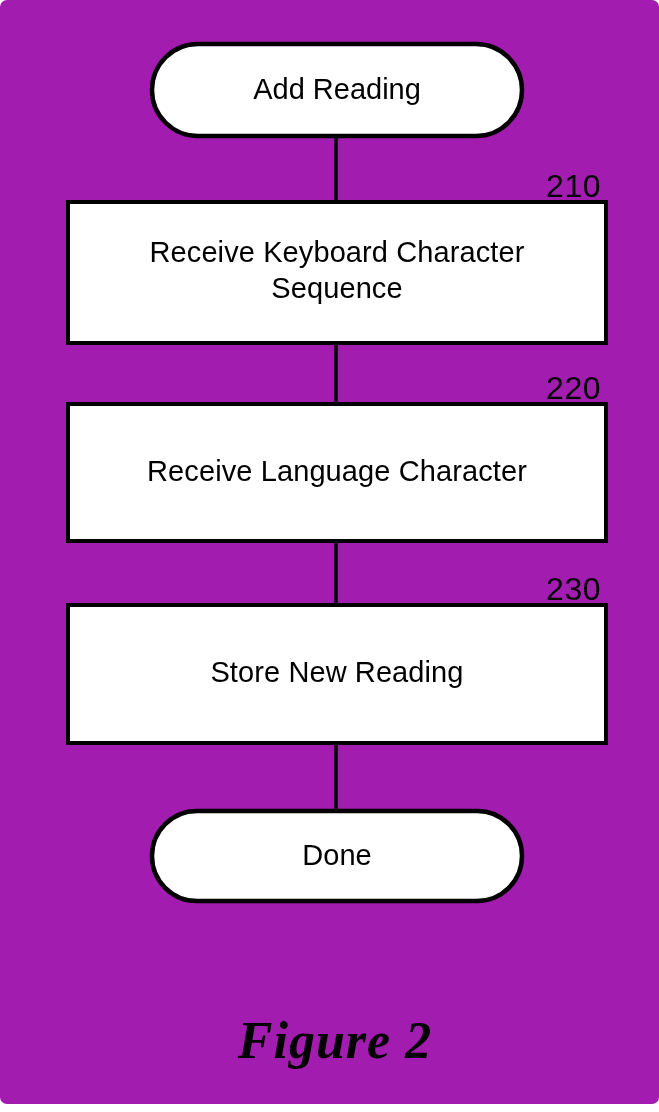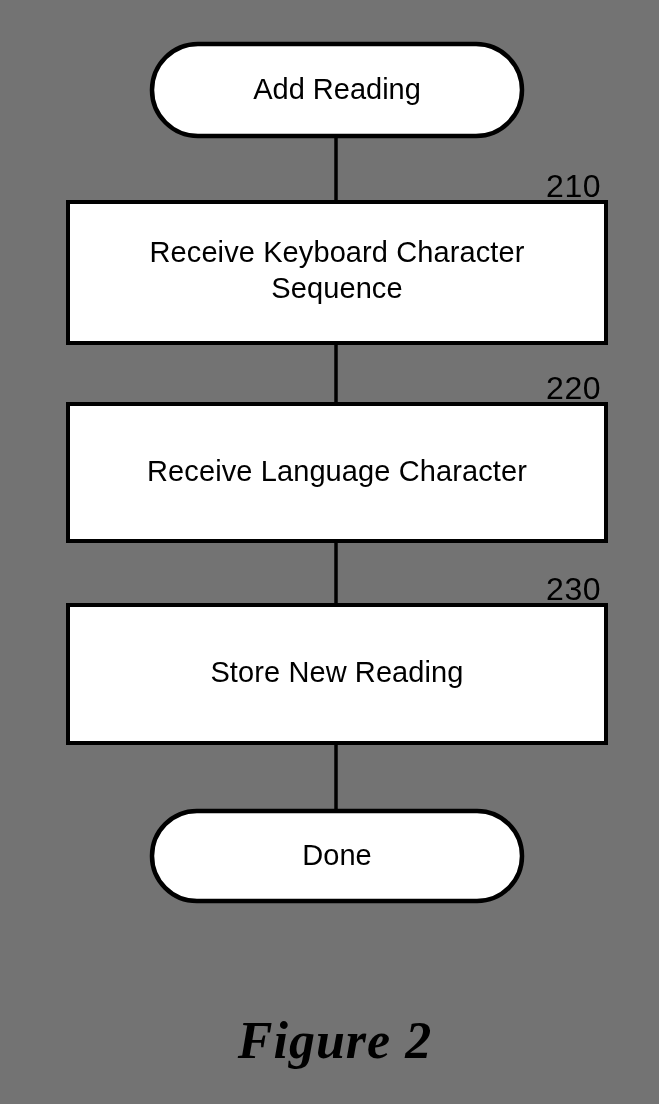--- a/index.html
+++ b/index.html
@@ -5,23 +5,24 @@
 <style>
   html, body {
     margin: 0;
     padding: 0;
     background: #ffffff;
   }
   #page {
     position: relative;
     width: 659px;
     height: 1104px;
-    background: #737373;
+    background: #a21caf;
     overflow: hidden;
     font-family: "Liberation Sans", "DejaVu Sans", sans-serif;
+    border-radius: 7px;
   }
   #flow-svg {
     position: absolute;
     left: 0;
     top: 0;
     width: 659px;
     height: 1112px;
     display: block;
   }
   .node-shape {

